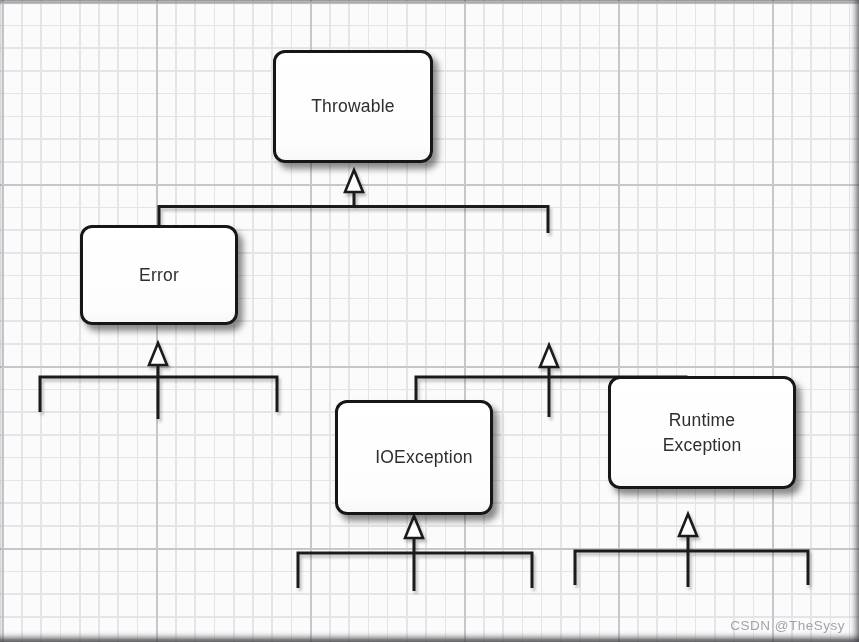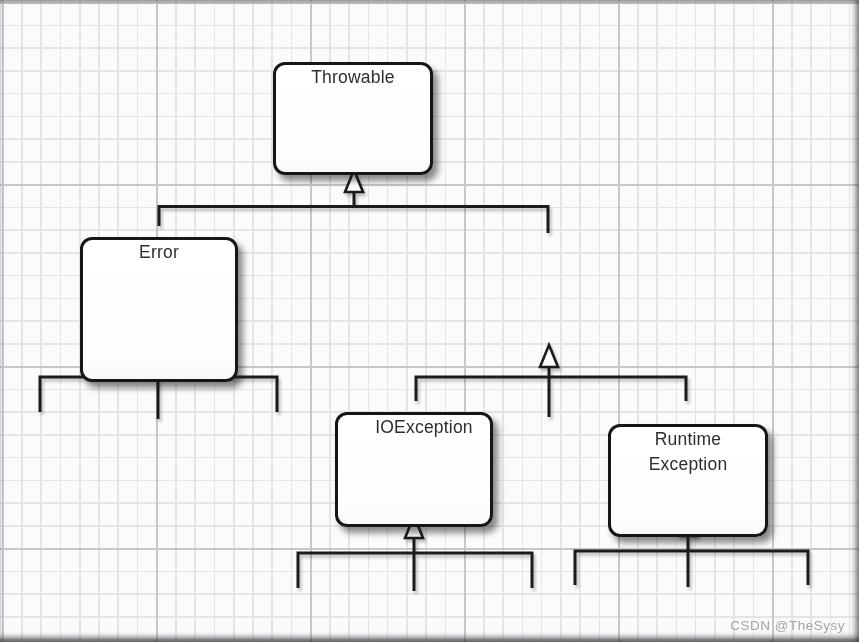--- a/index.html
+++ b/index.html
@@ -48,23 +48,23 @@
 
   .node {
     position: absolute;
     z-index: 10;
     box-sizing: border-box;
     background: linear-gradient(180deg, #ffffff 0%, #fdfdfd 85%, #f8f8f8 100%);
     border: 3px solid #161616;
     border-radius: 12px;
     box-shadow: 5px 6px 6px rgba(25, 25, 25, 0.50);
     display: flex;
+    align-items: center;
     justify-content: center;
     text-align: center;
-    margin-top: 12px;
   }
 
   .node-label {
     display: inline-block;
     max-width: 112px;
     font-size: 17.5px;
     line-height: 25px;
     color: #2e2e2e;
     letter-spacing: 0.2px;
   }
@@ -115,28 +115,28 @@
       <path d="M575,585 L575,551 L808,551 L808,585"></path>
       <path d="M688,536 L688,587"></path>
     </g>
     <polygon points="688,514 679,536 697,536" fill="#ffffff" stroke="#1b1b1b" stroke-width="2.6"></polygon>
   </svg>
 
   <div class="node" style="left:273px; top:50px; width:160px; height:113px;">
     <span class="node-label">Throwable</span>
   </div>
 
-  <div class="node" style="left:80px; top:225px; width:158px; height:145px;">
+  <div class="node" style="left:80px; top:225px; width:158px; height:100px;">
     <span class="node-label">Error</span>
   </div>
 
 
   <div class="node" style="left:335px; top:400px; width:158px; height:115px;padding-left:20px;">
     <span class="node-label">IOException</span>
   </div>
 
-  <div class="node" style="left:608px; top:412px; width:160px; height:113px;">
+  <div class="node" style="left:608px; top:376px; width:188px; height:113px;">
     <span class="node-label">Runtime Exception</span>
   </div>
 
   <div class="watermark">CSDN @TheSysy</div>
 
 </div>
 
 </body></html>

